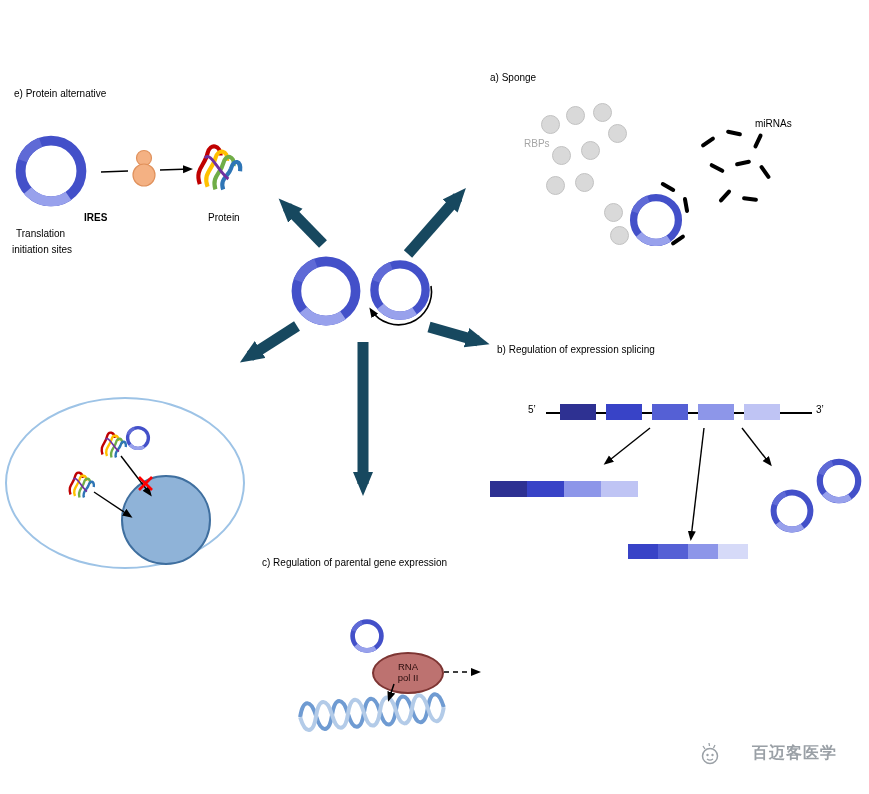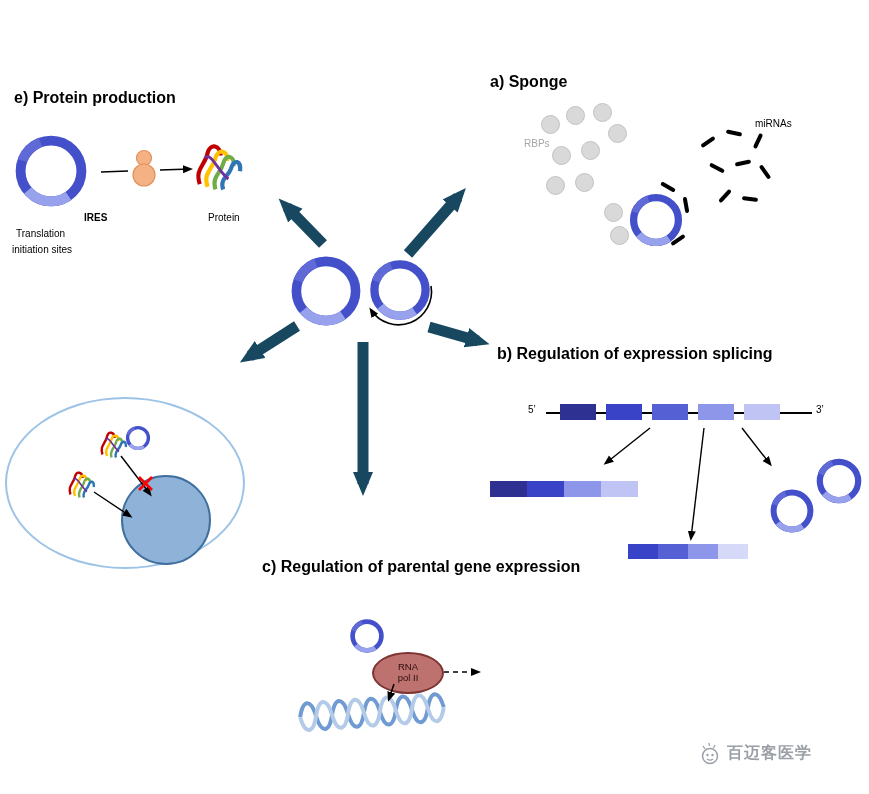--- a/index.html
+++ b/index.html
@@ -1,36 +1,36 @@
 <!DOCTYPE html>
 <html><head>
 <meta charset="utf-8">
 <style>
   html,body{margin:0;padding:0;background:#fff;}
   body{font-family:"Liberation Sans",sans-serif;color:#000;}
   .canvas{position:relative;width:869px;height:794px;background:#fff;overflow:hidden;}
   .abs{position:absolute;}
-  .title{font-weight:bold;font-size:16px;line-height:1.25;}
+  .title{font-weight:normal;font-size:10px;line-height:1.25;}
   .small-lbl{font-size:10px;}
   .bold{font-weight:bold;padding-left:46px;}
   .gray{color:#a6a6a6;}
   .rbp{position:absolute;width:17px;height:17px;border-radius:50%;background:#d9d9d9;border:1px solid #c2c2c2;}
   .dash{position:absolute;width:16px;height:4px;background:#000;border-radius:2px;}
   .segbar{position:absolute;display:flex;}
   .exon-track{gap:10px;}
   .exon-track .seg{width:36px;height:16px;}
   .bar1 .seg{width:37px;height:16px;}
   .bar2 .seg{width:30px;height:15px;}
   .cell{position:absolute;left:5px;top:397px;width:236px;height:168px;border:2px solid #9dc3e6;border-radius:50%;background:#fff;}
   .nucleus{position:absolute;left:121px;top:475px;width:86px;height:86px;border-radius:50%;background:#8fb3d8;border:2px solid #3f6f9f;}
   .polii{position:absolute;left:372px;top:652px;width:68px;height:38px;border-radius:50%;background:#bd7270;border:2px solid #7d3533;
          display:flex;flex-direction:column;align-items:center;justify-content:center;}
   .polii span{font-size:9.5px;font-weight:normal;color:#2a0d0d;line-height:1.15;}
   .watermark{position:absolute;left:697px;top:740px;display:flex;align-items:center;gap:4px;}
-  .watermark .wm-text{font-size:16px;font-weight:600;color:#9aa0a6;letter-spacing:1px;}
+  .watermark .wm-text{font-size:16px;font-weight:600;color:#9aa0a6;letter-spacing:1px;margin-left:25px;}
   svg{display:block;}
 </style>
 </head>
 <body>
 
 <div class="canvas">
 
   <svg width="0" height="0" style="position:absolute" aria-hidden="true">
     <defs>
       <g id="ring">
@@ -41,21 +41,21 @@
       <g id="protein">
         <path d="M6,34 C2,22 10,20 12,10 C14,2 22,4 22,12" stroke="#c00000" stroke-width="3.2" fill="none"></path>
         <path d="M12,36 C8,26 16,22 18,14 C20,6 28,8 27,16" stroke="#ffc000" stroke-width="3.2" fill="none"></path>
         <path d="M18,38 C15,28 22,26 24,18 C26,10 33,12 32,20" stroke="#70ad47" stroke-width="3.2" fill="none"></path>
         <path d="M24,38 C21,30 28,28 30,22 C32,14 38,16 37,24" stroke="#2e75b6" stroke-width="3.2" fill="none"></path>
         <path d="M10,14 C14,8 20,24 28,30" stroke="#7030a0" stroke-width="2.2" fill="none"></path>
       </g>
     </defs>
   </svg>
 
-  <div class="abs title" style="left:14px;top:88px">e) Protein production</div>
+  <div class="abs title" style="left:14px;top:88px">e) Protein alternative</div>
 
   <svg class="abs" style="left:13px;top:133px" width="76" height="76" viewBox="0 0 100 100">
       <use href="#ring"></use>
     </svg>
 
   <svg class="abs" style="left:128px;top:146px" width="32" height="42">
     <circle cx="16" cy="12" r="7.5" fill="#f4b183" stroke="#e0915c" stroke-width="1.2"></circle>
     <circle cx="16" cy="29" r="11" fill="#f4b183" stroke="#e0915c" stroke-width="1.2"></circle>
   </svg>
 

